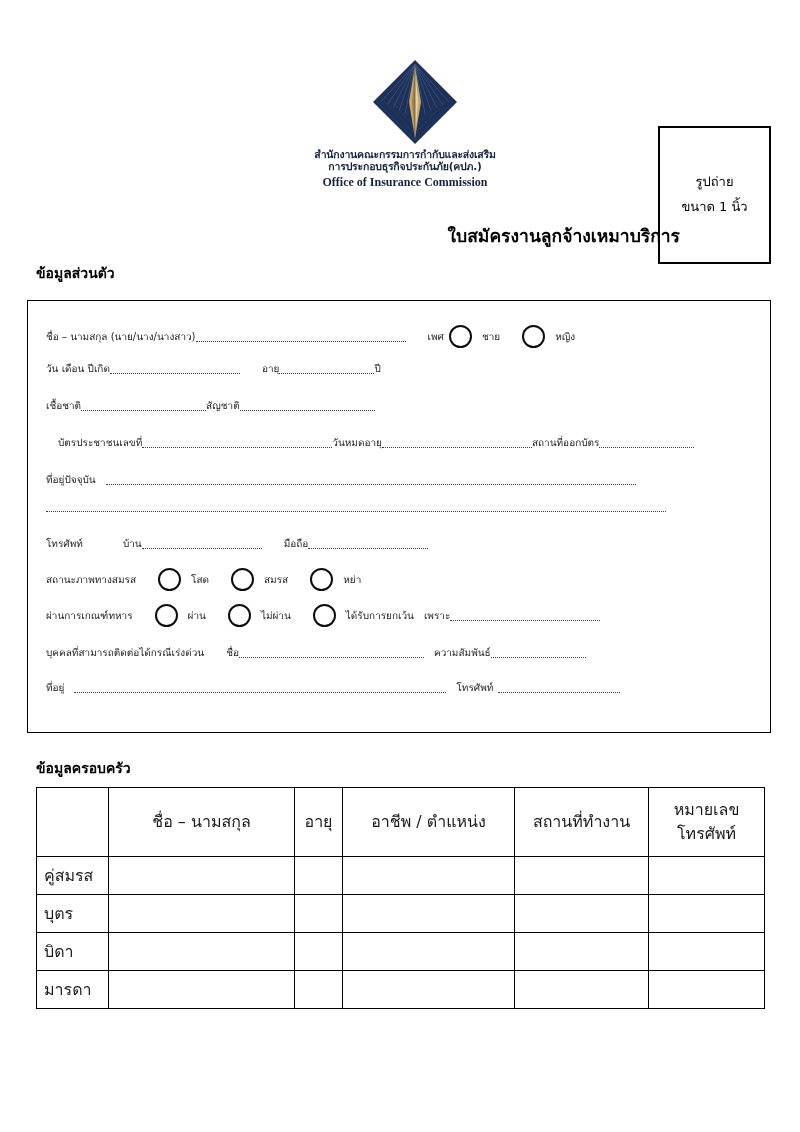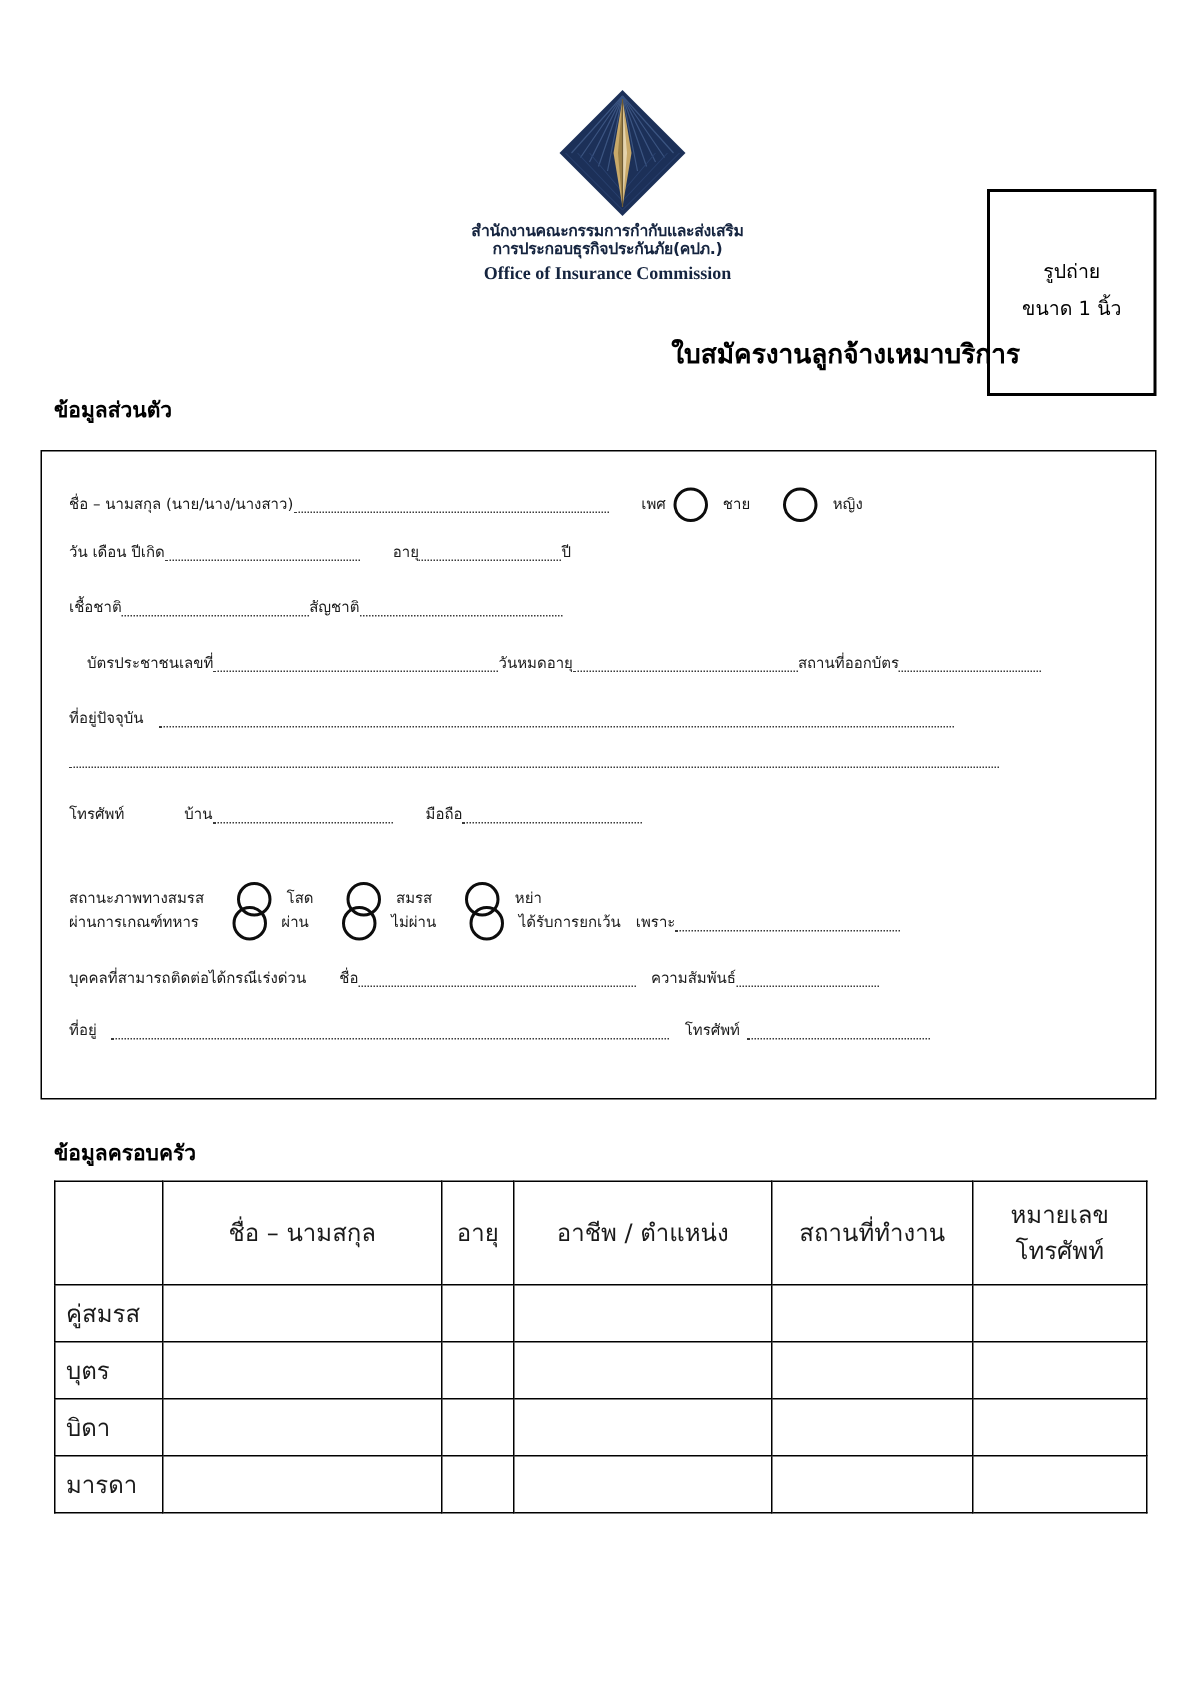--- a/index.html
+++ b/index.html
@@ -158,21 +158,21 @@
   }
 
   
   #row-name        { left: 46px; top: 325px; }
   #row-birth       { left: 46px; top: 362px; }
   #row-race        { left: 46px; top: 399px; }
   #row-idcard      { left: 58px; top: 436px; }
   #row-address1    { left: 46px; top: 473px; }
   #row-address2    { left: 46px; top: 500px; }
   #row-phone       { left: 46px; top: 537px; }
-  #row-marital     { left: 46px; top: 588px; text-align: right; }
+  #row-marital     { left: 46px; top: 568px; text-align: right; }
   #row-military    { left: 46px; top: 604px; justify-content: flex-end; }
   #row-emergency   { left: 46px; top: 646px; }
   #row-emg-address { left: 46px; top: 681px; }
 
   
   .family-table {
     position: absolute;
     left: 36px;
     top: 787px;
     width: 728px;

